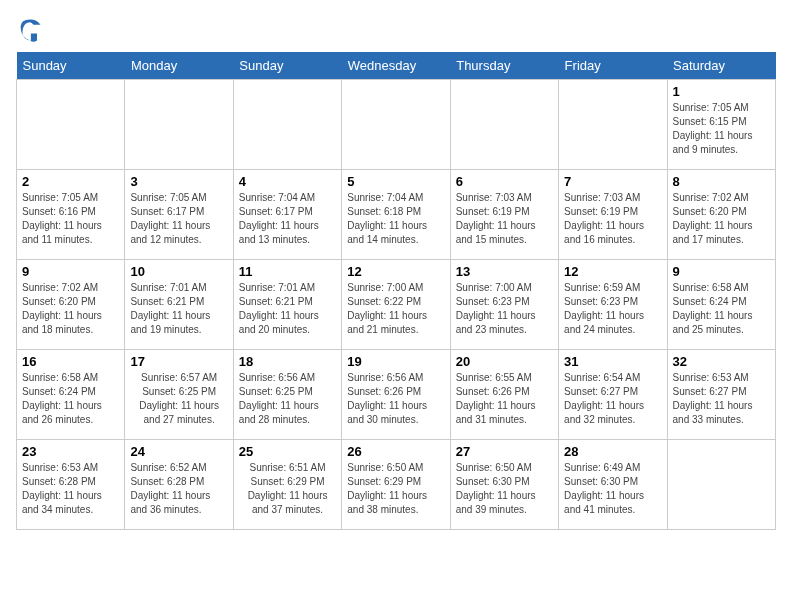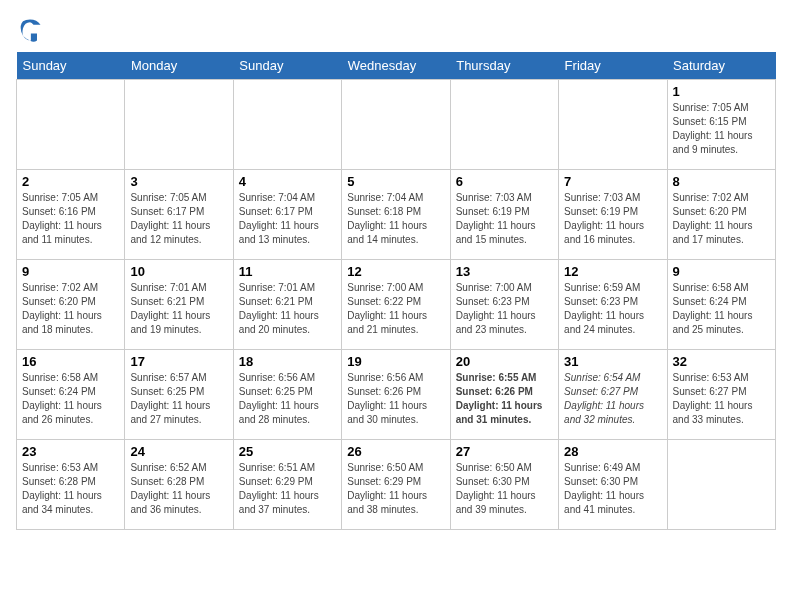--- a/index.html
+++ b/index.html
@@ -224,45 +224,45 @@
       </tr>
       <tr class="week-row">
         <td>
           <span class="day-num">16</span>
           <div class="day-info" style="white-space: pre-line;">Sunrise: 6:58 AM
 Sunset: 6:24 PM
 Daylight: 11 hours and 26 minutes.</div>
         </td>
         <td>
           <span class="day-num">17</span>
-          <div class="day-info" style="white-space: pre-line;">Sunrise: 6:57 AM
+          <div class="day-info" style="white-space: pre-line; text-align: center;">Sunrise: 6:57 AM
 Sunset: 6:25 PM
 Daylight: 11 hours and 27 minutes.</div>
         </td>
         <td>
           <span class="day-num">18</span>
           <div class="day-info" style="white-space: pre-line;">Sunrise: 6:56 AM
 Sunset: 6:25 PM
 Daylight: 11 hours and 28 minutes.</div>
         </td>
         <td>
           <span class="day-num">19</span>
           <div class="day-info" style="white-space: pre-line;">Sunrise: 6:56 AM
 Sunset: 6:26 PM
 Daylight: 11 hours and 30 minutes.</div>
         </td>
         <td>
           <span class="day-num">20</span>
-          <div class="day-info" style="white-space: pre-line; font-weight: bold;">Sunrise: 6:55 AM
+          <div class="day-info" style="white-space: pre-line;">Sunrise: 6:55 AM
 Sunset: 6:26 PM
 Daylight: 11 hours and 31 minutes.</div>
         </td>
         <td>
           <span class="day-num">31</span>
-          <div class="day-info" style="white-space: pre-line; font-style: italic;">Sunrise: 6:54 AM
+          <div class="day-info" style="white-space: pre-line;">Sunrise: 6:54 AM
 Sunset: 6:27 PM
 Daylight: 11 hours and 32 minutes.</div>
         </td>
         <td>
           <span class="day-num">32</span>
           <div class="day-info" style="white-space: pre-line;">Sunrise: 6:53 AM
 Sunset: 6:27 PM
 Daylight: 11 hours and 33 minutes.</div>
         </td>
       </tr>
@@ -274,21 +274,21 @@
 Daylight: 11 hours and 34 minutes.</div>
         </td>
         <td>
           <span class="day-num">24</span>
           <div class="day-info" style="white-space: pre-line;">Sunrise: 6:52 AM
 Sunset: 6:28 PM
 Daylight: 11 hours and 36 minutes.</div>
         </td>
         <td>
           <span class="day-num">25</span>
-          <div class="day-info" style="white-space: pre-line;">Sunrise: 6:51 AM
+          <div class="day-info" style="white-space: pre-line; text-align: center;">Sunrise: 6:51 AM
 Sunset: 6:29 PM
 Daylight: 11 hours and 37 minutes.</div>
         </td>
         <td>
           <span class="day-num">26</span>
           <div class="day-info" style="white-space: pre-line;">Sunrise: 6:50 AM
 Sunset: 6:29 PM
 Daylight: 11 hours and 38 minutes.</div>
         </td>
         <td>

